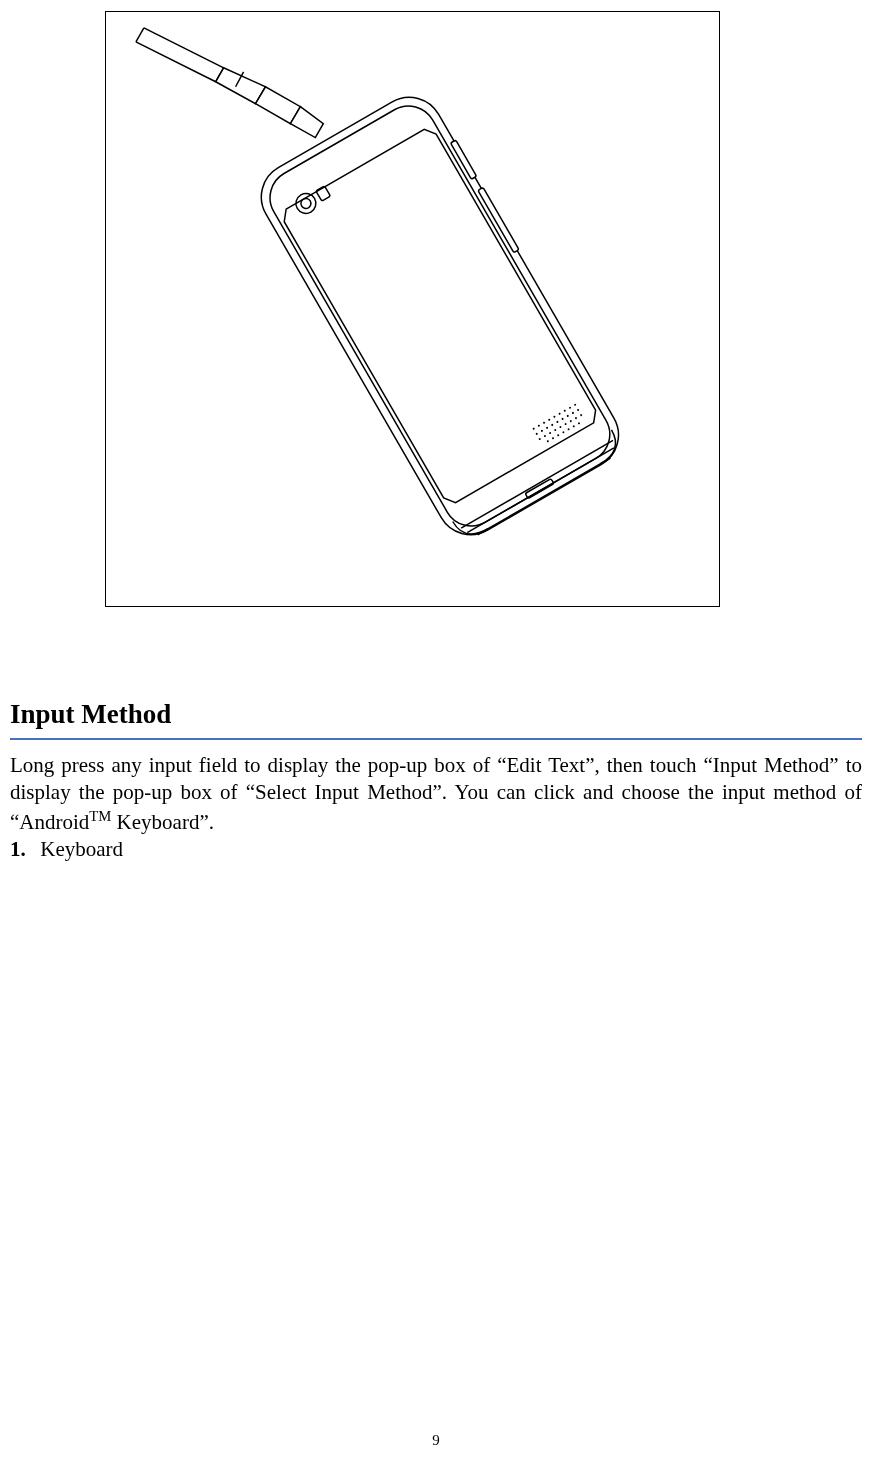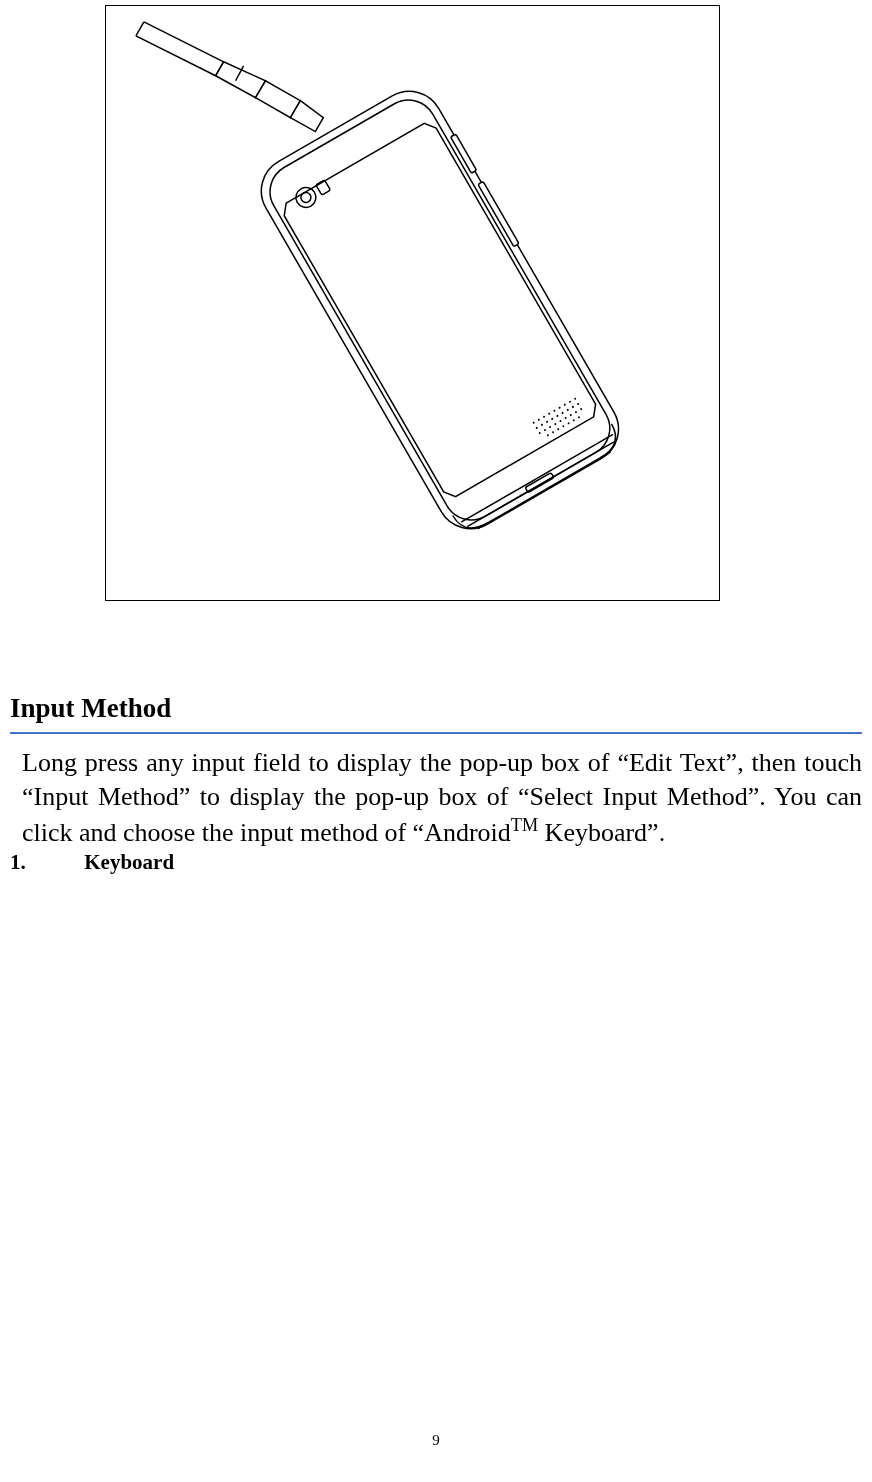--- a/index.html
+++ b/index.html
@@ -9,21 +9,21 @@
     }
     body {
       font-family: "Times New Roman", Times, serif;
       width: 872px;
       height: 1482px;
       background: #fff;
       position: relative;
       color: #000;
     }
     .page {
-      padding: 5px 10px 0 10px;
+      padding: 11px 10px 0 10px;
     }
     .figure-container {
       margin-left: 95px;
       width: 615px;
       height: 596px;
       border: 1px solid #000;
       position: relative;
       overflow: hidden;
     }
     .figure-svg {
@@ -35,37 +35,35 @@
       font-weight: bold;
       margin-top: 92px;
       margin-bottom: 8px;
     }
     .section-hr {
       border: none;
       border-top: 2px solid #4472c4;
       margin-bottom: 12px;
     }
     .body-text {
-      font-size: 26px;
+      font-size: 21px;
       line-height: 1.3;
       text-align: justify;
-      margin-left: 12px;
     }
     .list-item {
       font-size: 21px;
       line-height: 1.3;
       display: flex;
     }
     .list-number {
       font-weight: bold;
       padding-right: 4px;
     }
     .list-label {
-      font-weight: bold;
-      margin-left: 44px;
+      font-weight: normal;
     }
     .page-number {
       position: absolute;
       bottom: 33px;
       left: 50%;
       transform: translateX(-50%);
       font-size: 15px;
     }
     sup.tm {
       font-size: 0.7em;

